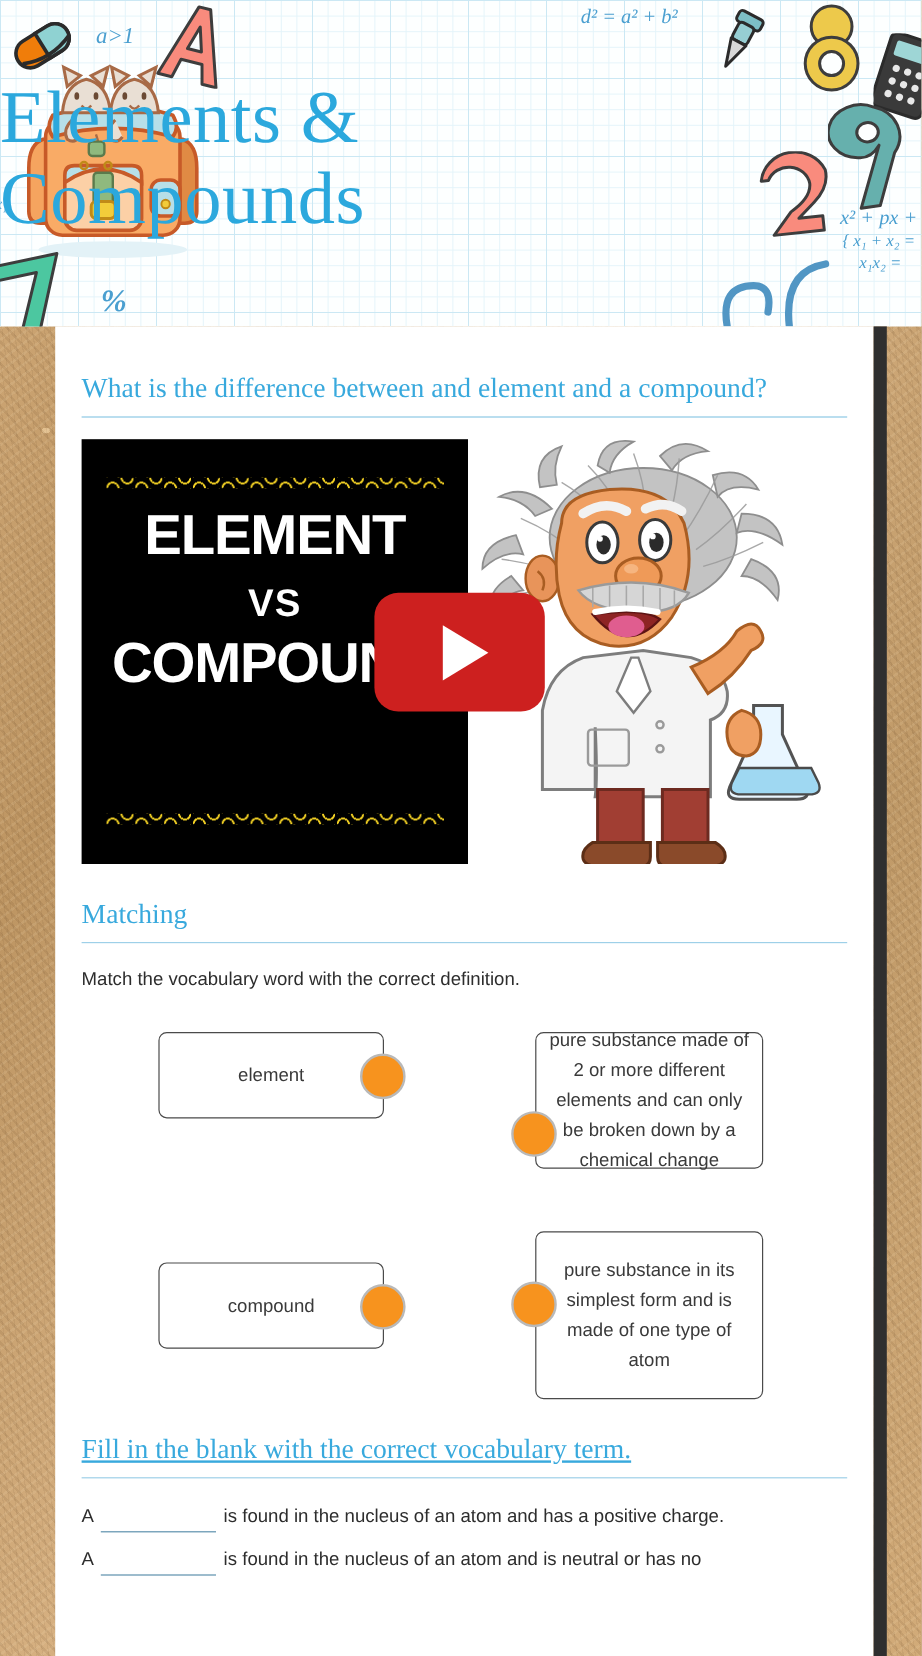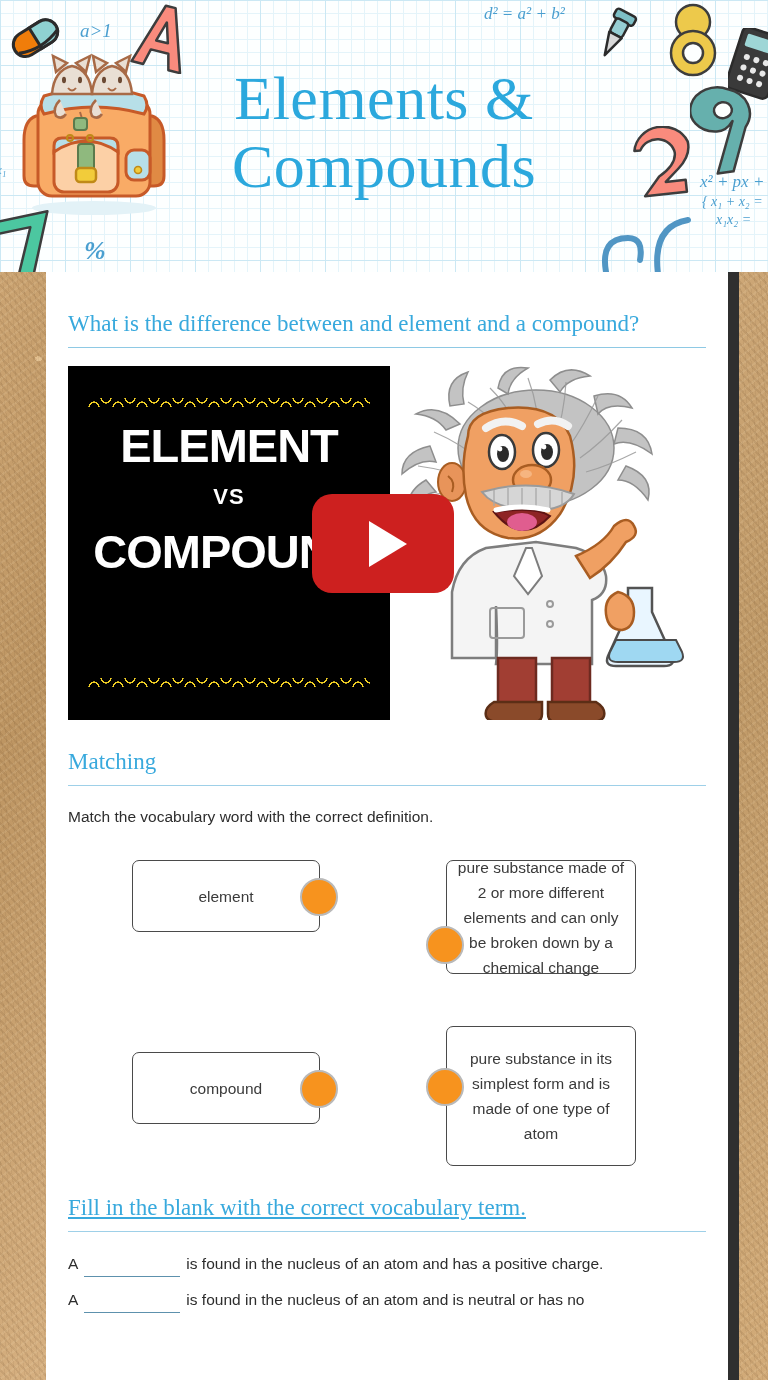--- a/index.html
+++ b/index.html
@@ -63,21 +63,20 @@
     background-color: #fdffff;
     background-image:
       linear-gradient(to right, #cbe8f4 1px, transparent 1px),
       linear-gradient(to bottom, #cbe8f4 1px, transparent 1px),
       linear-gradient(to right, #e4f4fa 1px, transparent 1px),
       linear-gradient(to bottom, #e4f4fa 1px, transparent 1px);
     background-size: 65px 65px, 65px 65px, 13px 13px, 13px 13px;
   }
   .banner-title {
     position: absolute; left: 0; top: 64px; width: 768px;
-    text-align: center;
     font-family: "Liberation Serif", serif;
     font-size: 62px; line-height: 68px;
     color: #2ba8dd;
     letter-spacing: .5px;
   }
 
   
   .doodle { position: absolute; }
   .dtext {
     font-family: "Liberation Serif", serif;
@@ -134,21 +133,21 @@
     background-size: 24px 9px; background-repeat: repeat-x;
   }
   .vsq-top { top: 32px; }
   .vsq-bot { top: 312px; }
   .vtext {
     position: absolute; left: 0; width: 322px; text-align: center;
     color: #fff; font-family: "Liberation Sans", sans-serif;
     font-weight: bold; letter-spacing: -1px;
   }
   .vtext.l1 { top: 52px; font-size: 47px; }
-  .vtext.l2 { top: 118px; font-size: 22px; letter-spacing: 1px; }
+  .vtext.l2 { top: 118px; font-size: 32px; letter-spacing: 1px; }
   .vtext.l3 { top: 158px; font-size: 47px; }
 
   .play-btn {
     position: absolute; left: 244px; top: 128px;
     width: 142px; height: 99px; border-radius: 20px;
     background: #cd201f; z-index: 3;
     display: flex; align-items: center; justify-content: center;
   }
   .play-tri {
     width: 0; height: 0;

